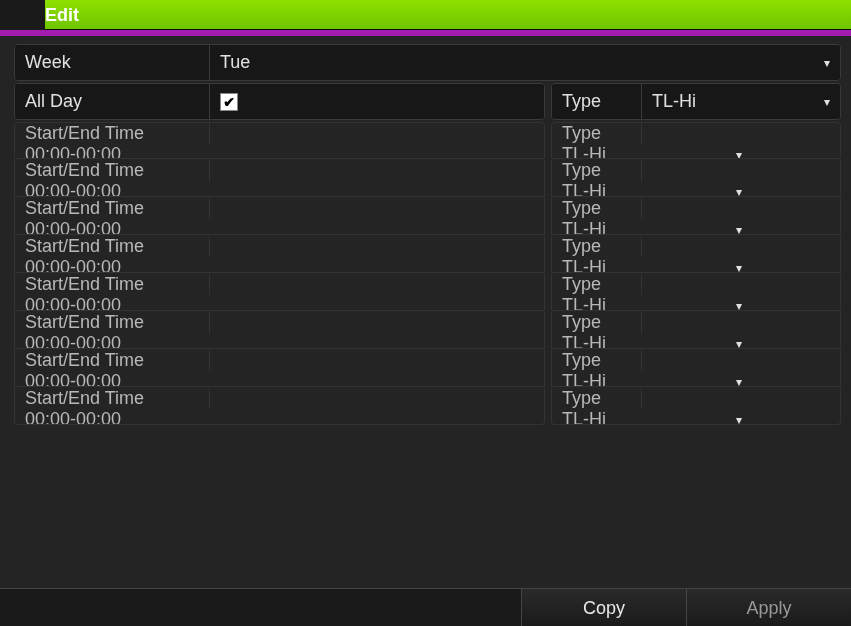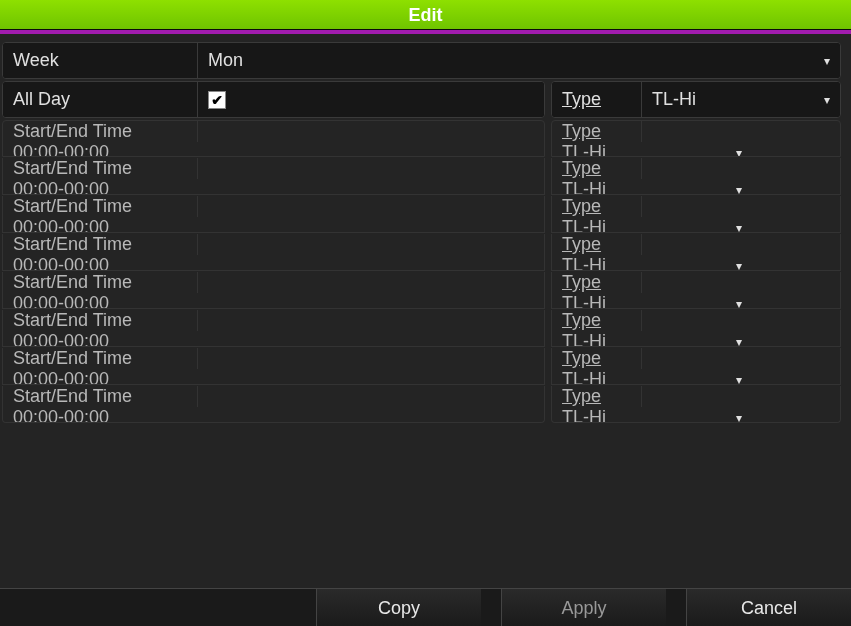--- a/index.html
+++ b/index.html
@@ -13,31 +13,32 @@
     background: #1a1a1a;
     font-family: Arial, sans-serif;
     font-size: 18px;
     color: #b8b8b8;
     overflow: hidden;
   }
   .titlebar {
     height: 30px;
     background: linear-gradient(to bottom, #8ee000 0%, #6fc400 100%);
     color: #fff;
-    text-align: center;
+    text-align: left;
     line-height: 30px;
     font-weight: bold;
     font-size: 18px;
     border-bottom: 1px solid #0a0a0a;
+    margin-left: 45px;
   }
   .content {
-    padding: 8px 10px 0 2px;
+    padding: 8px 10px 0 14px;
     background: #242424;
     height: 558px;
-    border-top: 4px solid #a21caf;
+    border-top: 6px solid #a21caf;
   }
   .row {
     display: flex;
     align-items: center;
     height: 37px;
     margin-bottom: 2px;
   }
   .row.active {
     background: #171717;
     border: 1px solid #3a3a3a;
@@ -60,21 +61,20 @@
   }
   .value-mid {
     flex: 1;
     position: relative;
     text-align: center;
   }
   .type-label {
     width: 90px;
     border-left: 1px solid #333;
     border-right: 1px solid #333;
-    text-decoration: underline;
   }
   .type-value {
     width: 200px;
     position: relative;
   }
   .row.active .type-label {
     border-left: 1px solid #3a3a3a;
     border-right: 1px solid #3a3a3a;
   }
   .row.active .label-left {
@@ -148,21 +148,20 @@
   }
 
   .footer {
     height: 22px;
     display: flex;
     justify-content: flex-end;
     align-items: stretch;
     background: #1a1a1a;
     padding: 0;
     border-top: 1px solid #444;
-    gap: 20px;
   }
   .footer button {
     width: 165px;
     height: 38px;
     background: linear-gradient(to bottom, #2a2a2a 0%, #1a1a1a 100%);
     border: none;
     border-left: 1px solid #444;
     color: #e8e8e8;
     font-size: 18px;
     cursor: pointer;
@@ -197,21 +196,21 @@
 </head>
 <body>
 
 <div class="titlebar">Edit</div>
 
 <div class="content">
 
   <div class="row active">
     <div class="cell label-left">Week</div>
     <div class="cell week-right selectable">
-      <span>Mon</span>
+      <span>Tue</span>
       <span class="chevron">▾</span>
     </div>
   </div>
 
   <div style="display:flex; margin-bottom:2px;text-align:right;">
     <div class="row active" style="flex:1; margin-bottom:0;">
       <div class="cell label-left">All Day</div>
       <div class="cell allday-check">
         <div class="checkbox checked"></div>
       </div>
@@ -330,14 +329,13 @@
       </div>
     </div>
   </div>
     </div>
 
 </div>
 
 <div class="footer">
   <button>Copy</button>
   <button class="secondary">Apply</button>
-  <button>Cancel</button>
 </div>
 
 </body></html>

